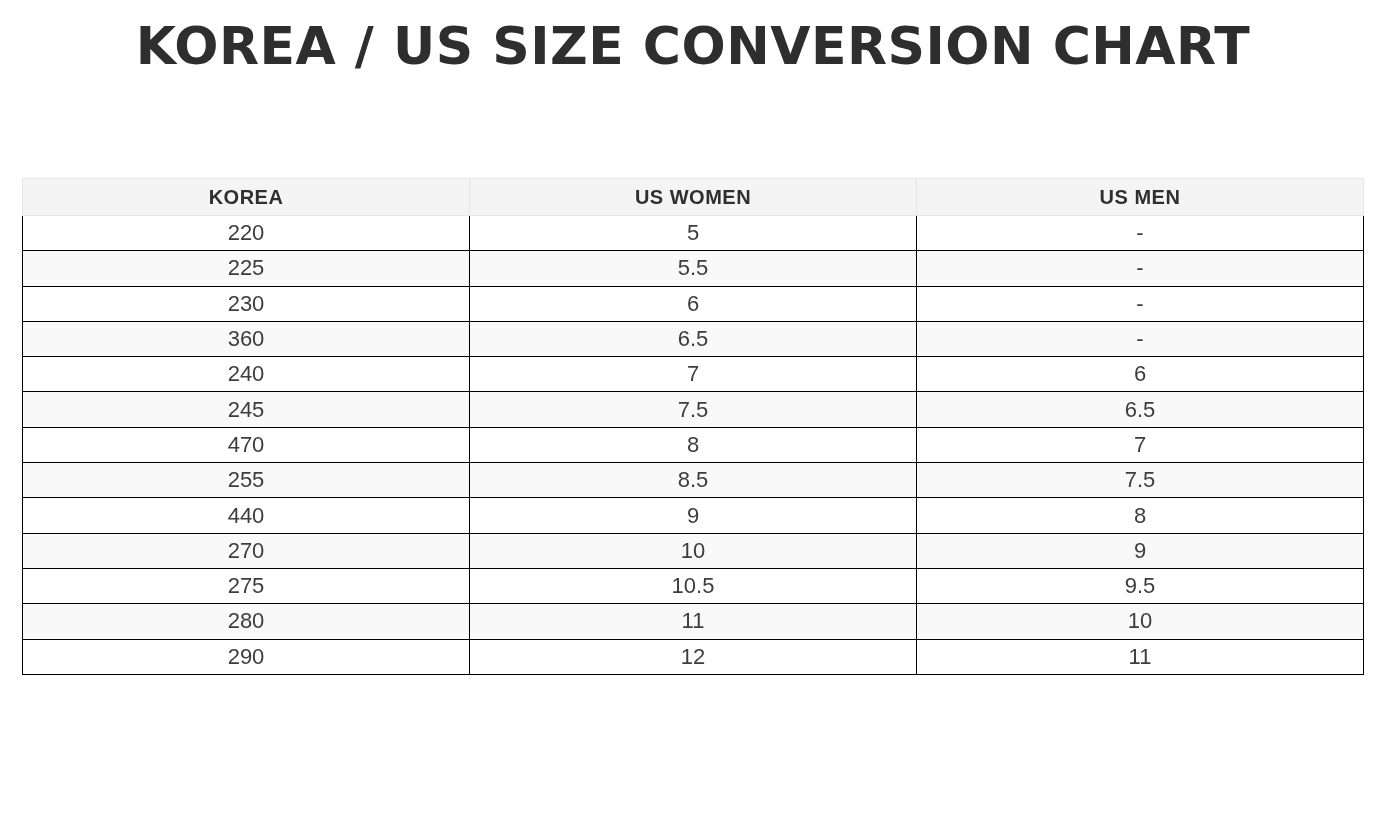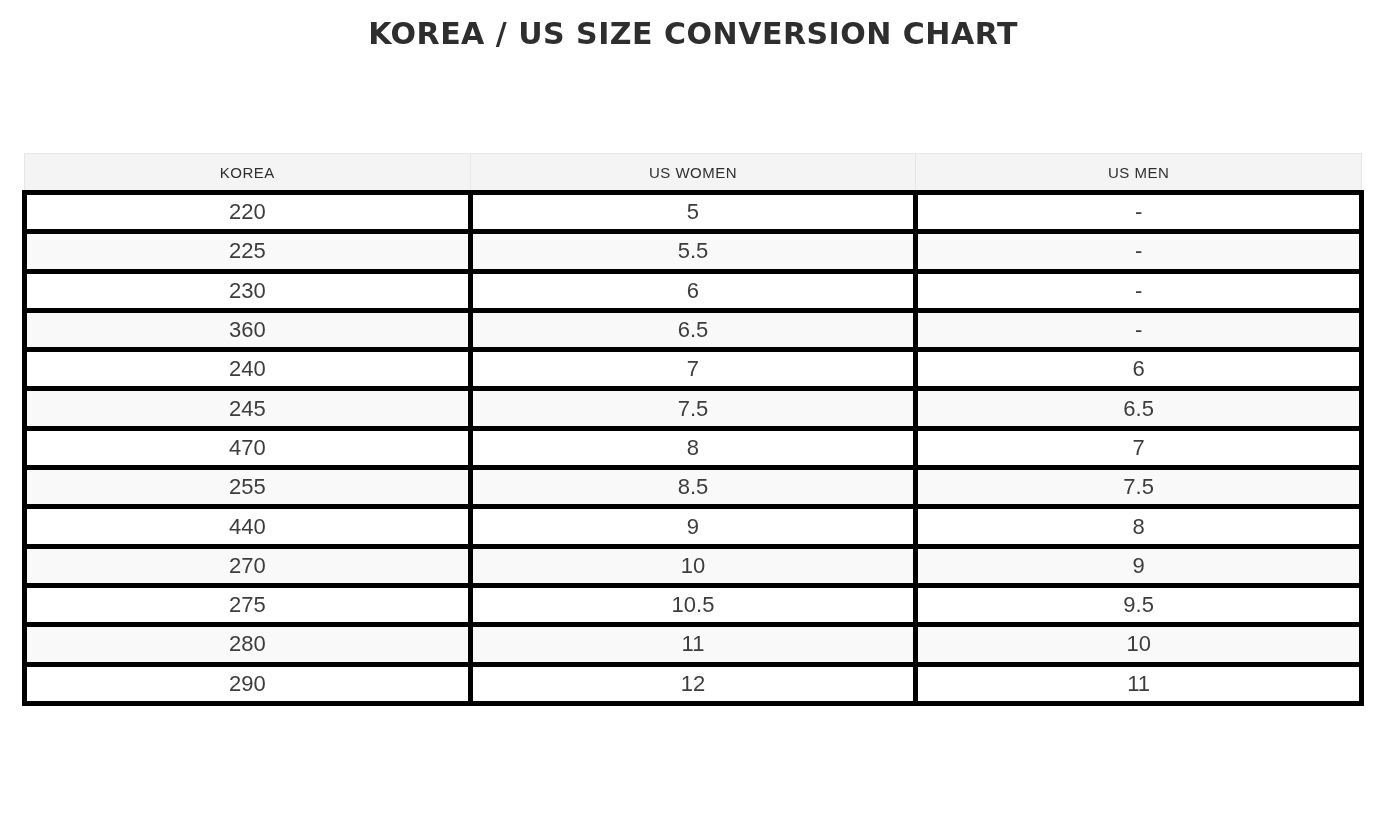--- a/index.html
+++ b/index.html
@@ -12,47 +12,47 @@
     position: relative;
     width: 1386px;
     height: 835px;
     background: #ffffff;
     overflow: hidden;
   }
   .chart-title {
     margin: 0;
     padding-top: 16px;
     text-align: center;
-    font-size: 30px;
+    font-size: 52px;
     font-weight: bold;
     letter-spacing: 0.5px;
     color: #2e2e2e;
     font-family: "DejaVu Sans", "Liberation Sans", sans-serif;
   }
   .table-wrap {
     margin-top: 102px;
     padding: 0 22px;
   }
   table.size-table {
     width: 100%;
     border-collapse: collapse;
     table-layout: fixed;
   }
   table.size-table th {
     background: #f4f4f4;
     border: 1px solid #e6e6e6;
     height: 34px;
-    font-size: 15px;
-    font-weight: normal;
+    font-size: 20px;
+    font-weight: bold;
     color: #2f2f2f;
     letter-spacing: 0.5px;
     text-align: center;
   }
   table.size-table td {
-    border: 5px solid #000000;
+    border: 1px solid #000000;
     height: 34.3px;
     font-size: 22px;
     color: #3d3d3d;
     text-align: center;
     padding: 0;
   }
   table.size-table tbody tr:nth-child(even) td {
     background: #f9f9f9;
   }
   table.size-table tbody tr:nth-child(odd) td {

